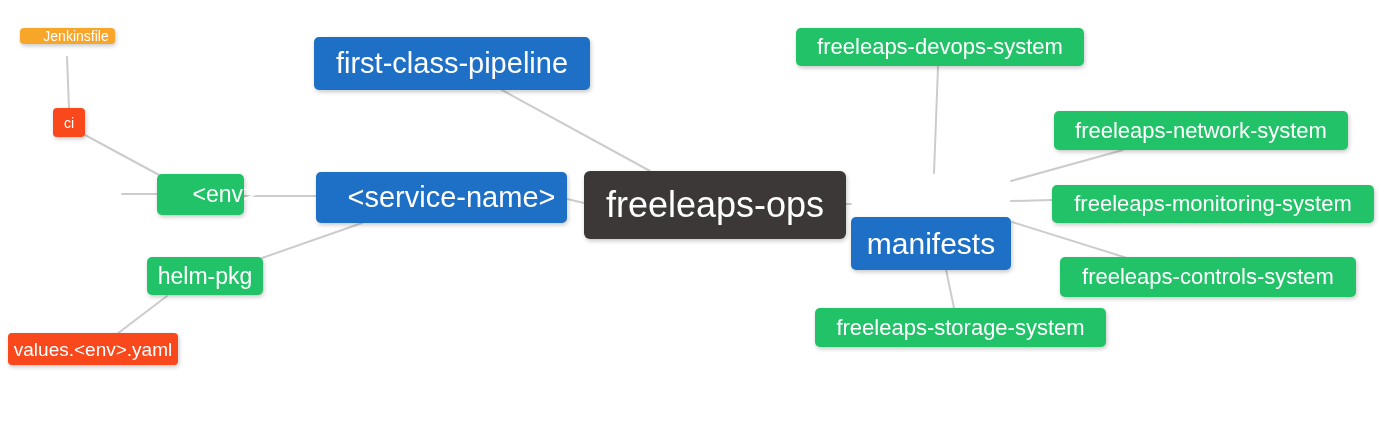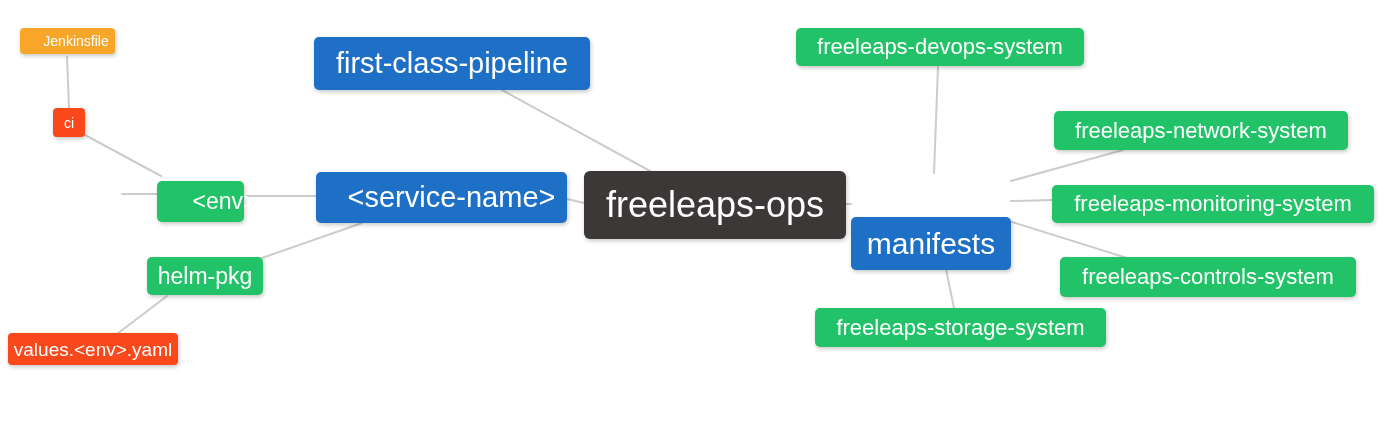--- a/index.html
+++ b/index.html
@@ -41,24 +41,24 @@
     cursor: default;
     line-height: 1;
   }
   .node.blue   { background: var(--blue,   #1e6fc6); }
   .node.green  { background: var(--green,  #22c368); }
   .node.orange { background: var(--orange, #f8a62a); border-radius: 4px; }
   .node.red    { background: var(--red,    #f8481c); border-radius: 4px; }
   .node.dark   { background: var(--dark,   #3b3837); border-radius: 6px; }
 
   
-  #n-jenkinsfile        { left: 20px;   top: 28px;  width: 95px;  height: 26px; font-size: 14px; padding-left: 17px; }
+  #n-jenkinsfile        { left: 20px;   top: 28px;  width: 95px;  height: 16px; font-size: 14px; padding-left: 17px; }
   #n-ci                 { left: 53px;   top: 108px; width: 32px;  height: 29px; font-size: 14px; }
   #n-argo-app           { left: 31px;   top: 177px; width: 91px;  height: 34px; font-size: 19px; }
-  #n-env                { left: 157px;  top: 181px; width: 87px;  height: 41px; font-size: 23px; padding-left: 48px; }
+  #n-env                { left: 157px;  top: 174px; width: 87px;  height: 41px; font-size: 23px; padding-left: 48px; }
   #n-helm-pkg           { left: 147px;  top: 257px; width: 116px; height: 38px; font-size: 23px; }
   #n-values-env-yaml    { left: 8px;    top: 333px; width: 170px; height: 32px; font-size: 19px; }
   #n-first-class-pipeline { left: 314px; top: 37px;  width: 276px; height: 53px; font-size: 29px; }
   #n-service-name       { left: 316px;  top: 172px; width: 251px; height: 51px; font-size: 29px; padding-left: 20px; }
   #n-freeleaps-ops      { left: 584px;  top: 171px; width: 262px; height: 68px; font-size: 36px; }
   #n-manifests          { left: 851px;  top: 173px; width: 160px; height: 53px; font-size: 30px; margin-top: 44px; }
   #n-devops             { left: 796px;  top: 28px;  width: 288px; height: 38px; font-size: 22px; }
   #n-network            { left: 1054px; top: 111px; width: 294px; height: 39px; font-size: 22px; }
   #n-monitoring         { left: 1052px; top: 185px; width: 322px; height: 38px; font-size: 22px; }
   #n-controls           { left: 1060px; top: 257px; width: 296px; height: 40px; font-size: 22px; }

